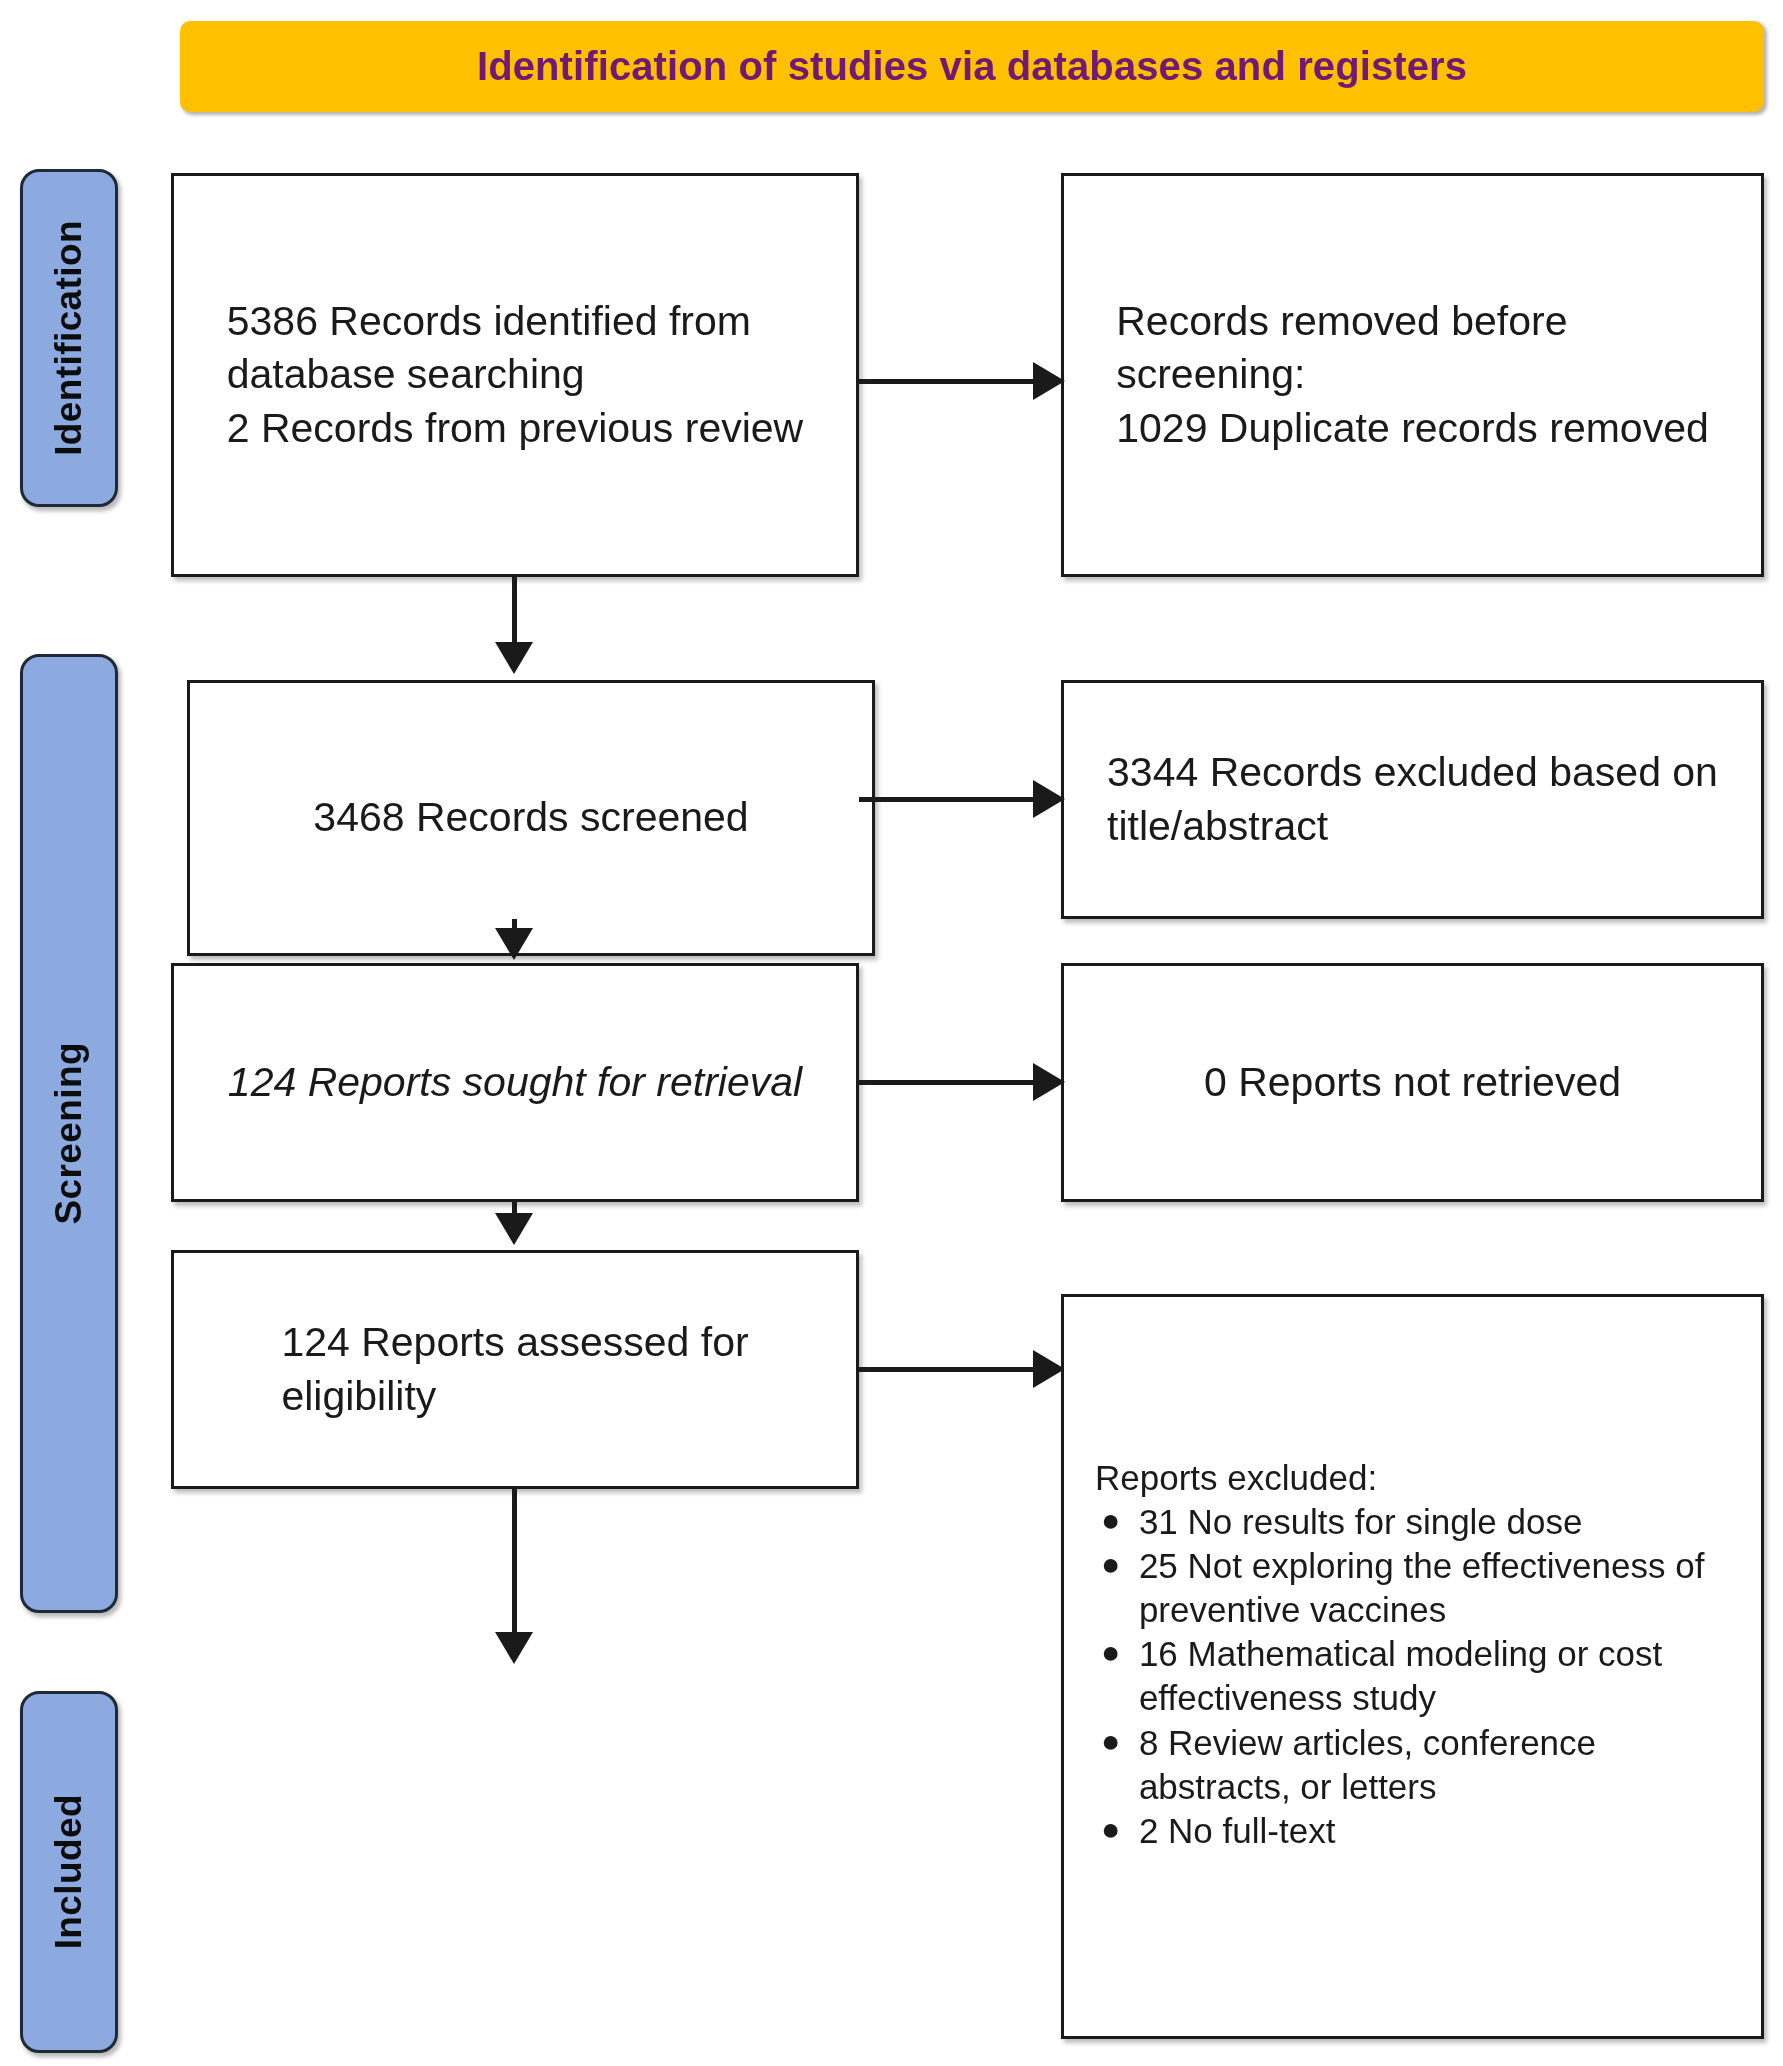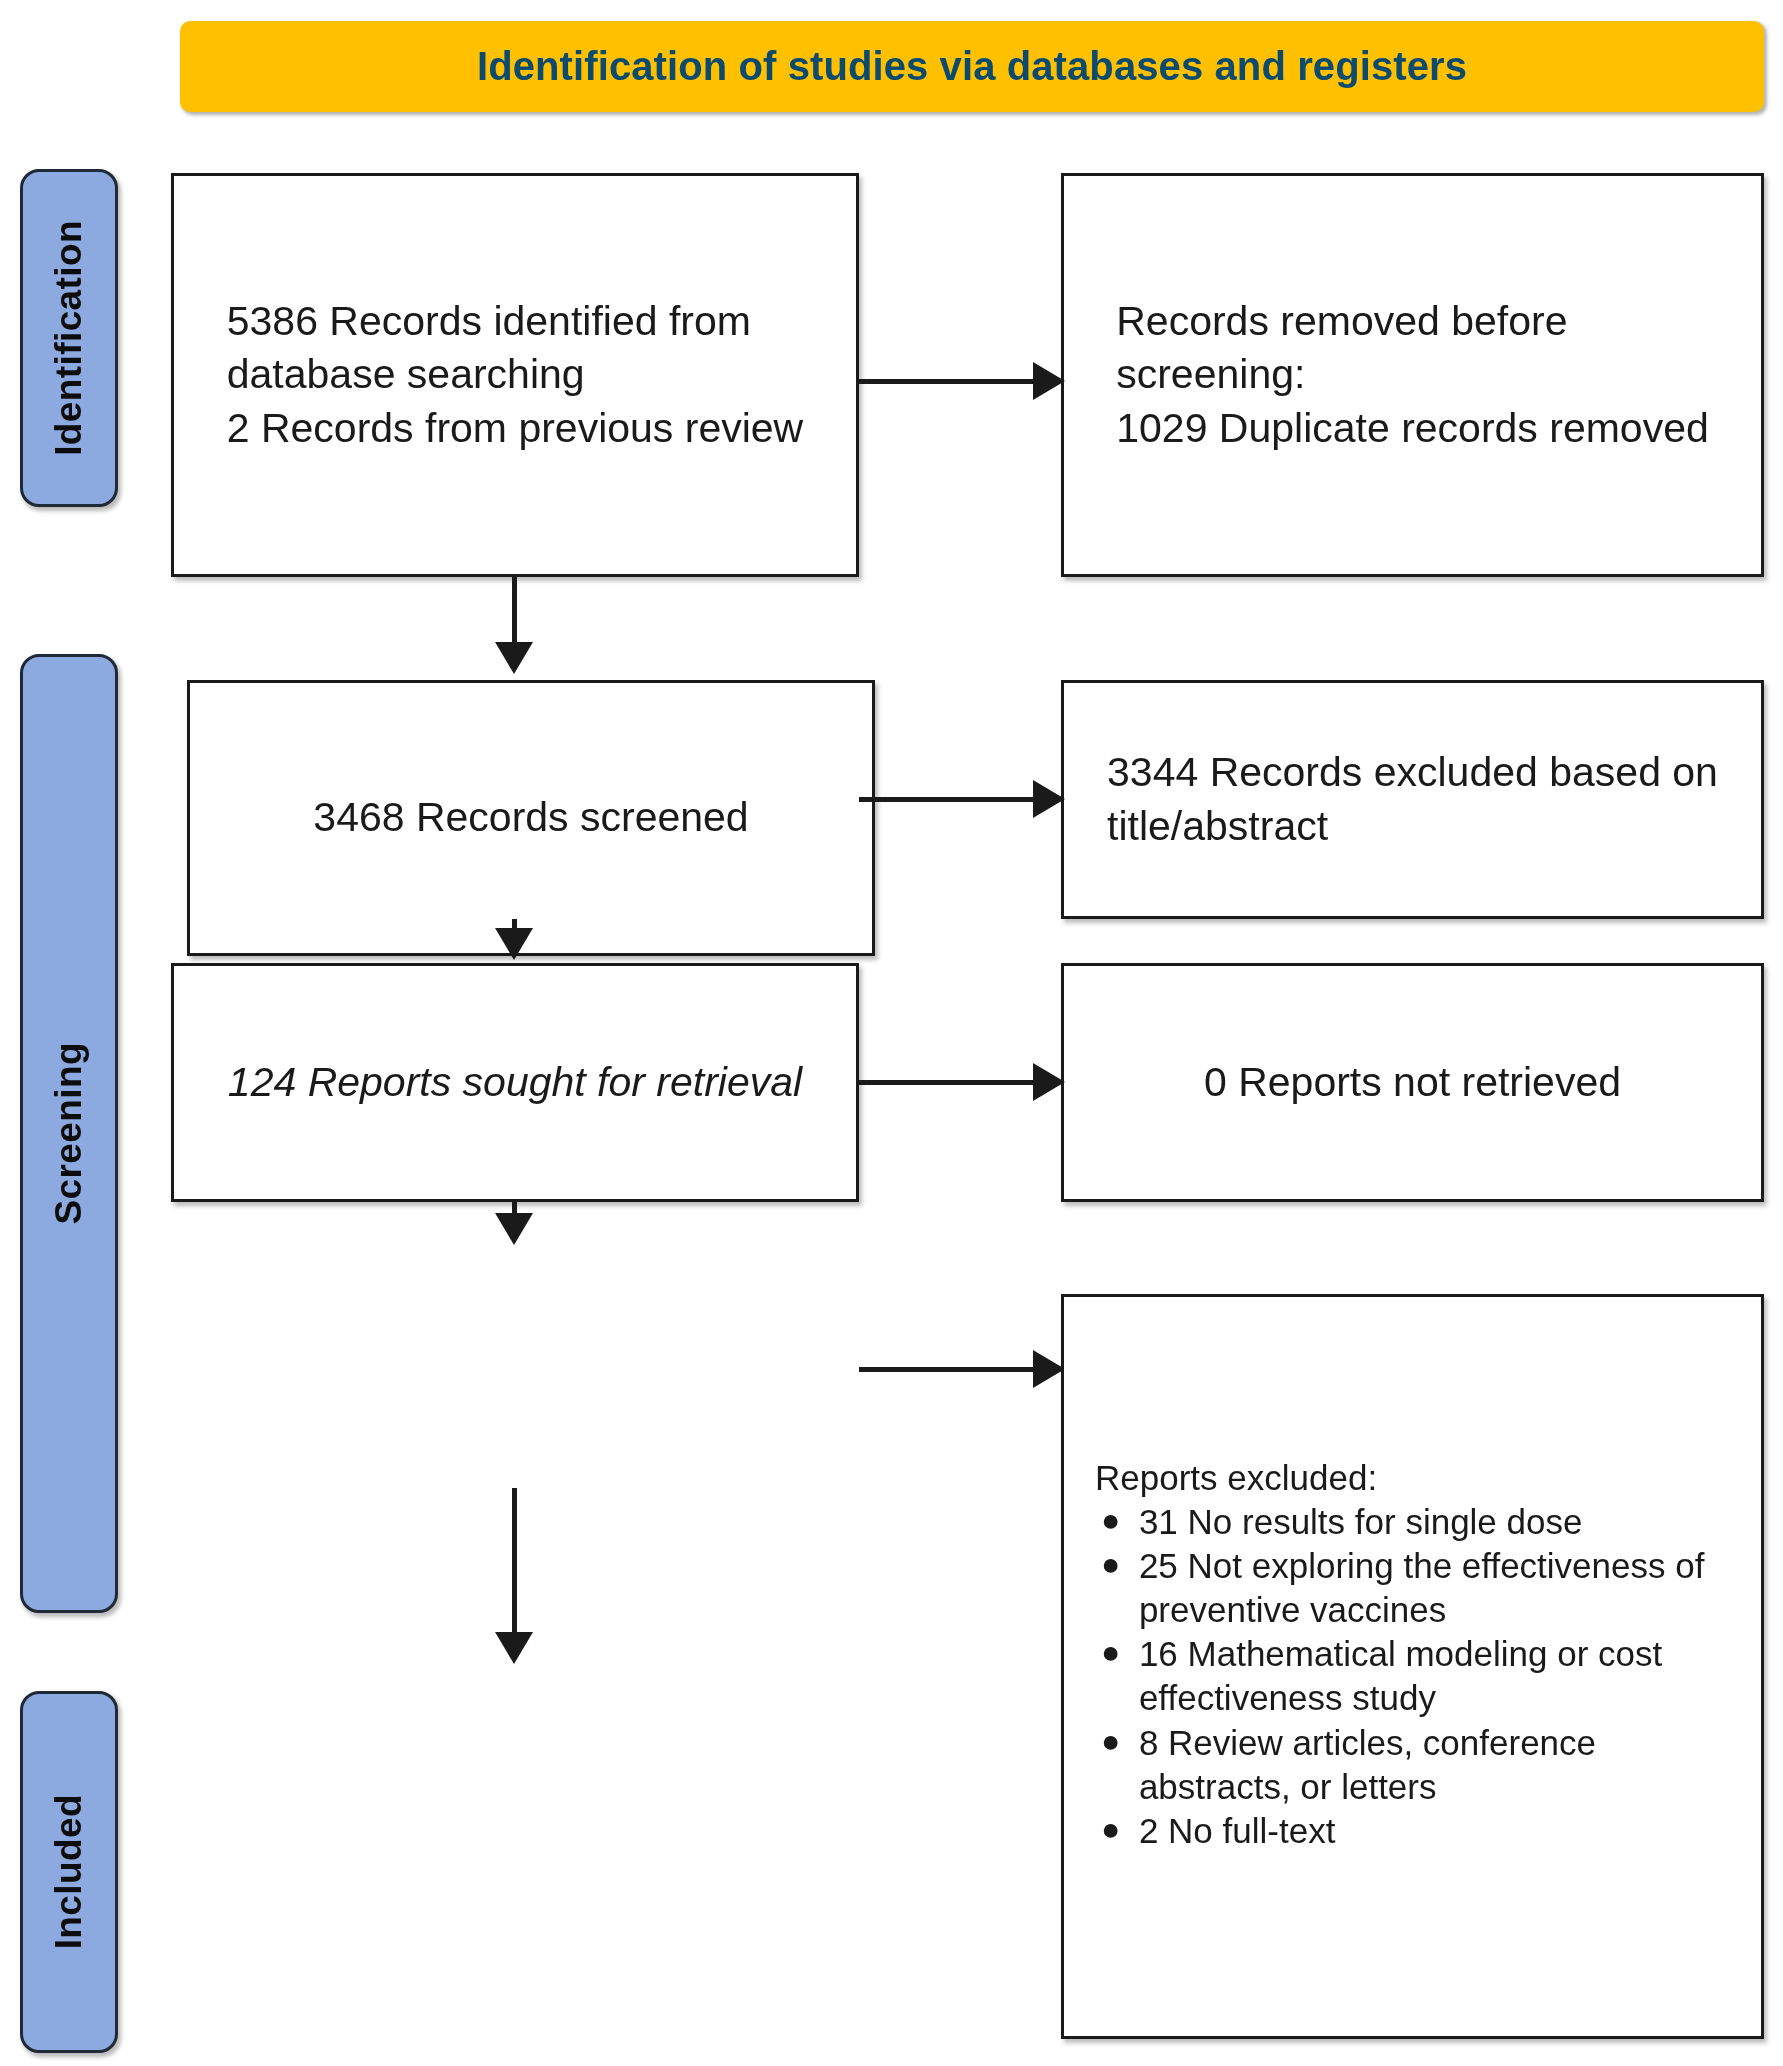--- a/index.html
+++ b/index.html
@@ -30,21 +30,21 @@
     border-radius: 10.3px;
     box-shadow: 2.2px 2.9px 3.7px rgba(0,0,0,0.30);
     display: flex;
     align-items: center;
     justify-content: center;
     box-sizing: border-box;
   }
   .banner-text {
     font-size: 40px;
     font-weight: bold;
-    color: #0c4a6e;
+    color: #701a75;
     letter-spacing: 0.1px;
     text-align: center;
     line-height: 1.1;
   }
 
   
   .stage {
     position: absolute;
     left: 20px;
     width: 98px;
@@ -247,20 +247,24 @@
   </div>
   <div class="box" id="box-not-retr">
     <div class="box-text">0 Reports not retrieved</div>
   </div>
   <div class="conn-h" id="conn-h3"></div>
   <div class="arrow-right" id="arrow-r3"></div>
 
   <div class="conn-v" id="conn-v3"></div>
   <div class="arrow-down" id="arrow-d3"></div>
 
+  <div class="box" id="box-assessed">
+    <div class="box-text">124 Reports assessed for
+eligibility</div>
+  </div>
   <div class="conn-h" id="conn-h4"></div>
   <div class="arrow-right" id="arrow-r4"></div>
 
   <div class="box" id="box-excl-reasons">
     <div class="excl-inner">
       <div class="excl-heading">Reports excluded:</div>
       <ul class="excl-list">
         <li class="excl-item">
           <span class="excl-bullet">●</span>
           <span class="excl-label">31 No results for single dose</span>

